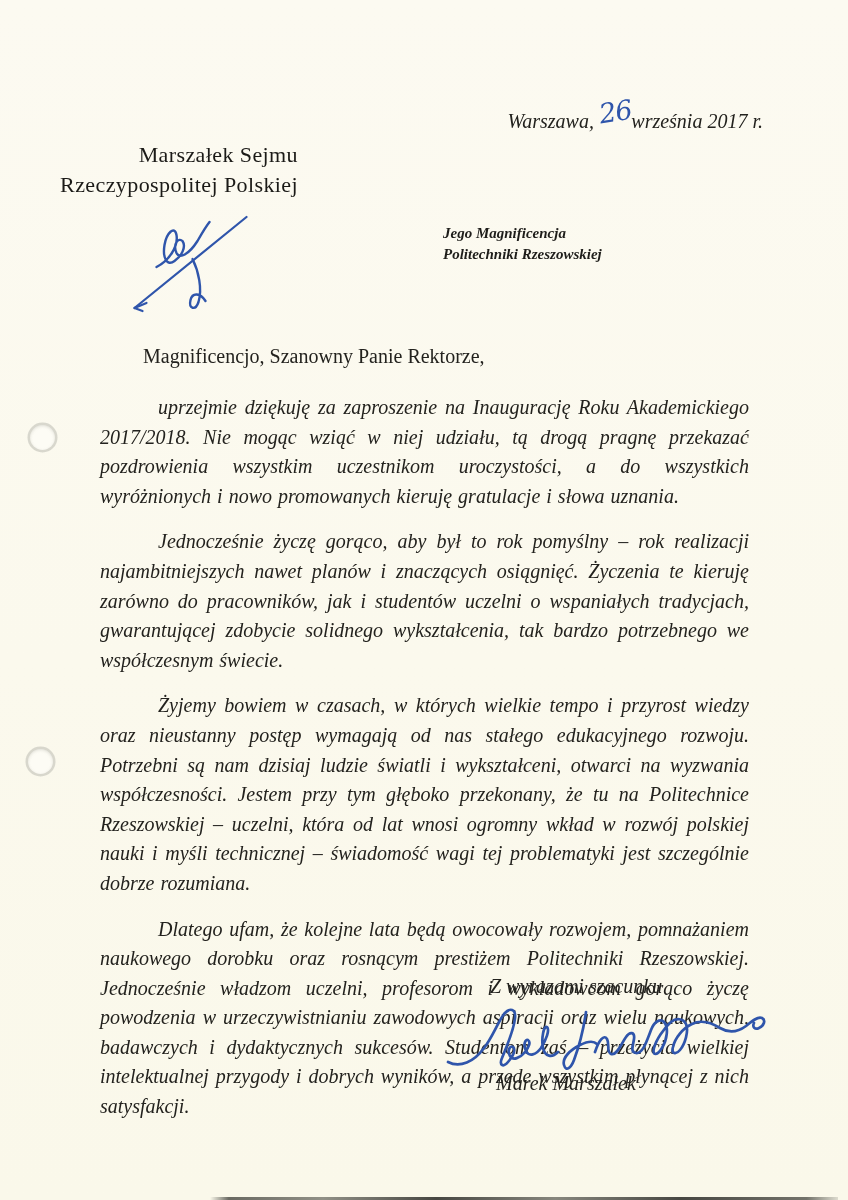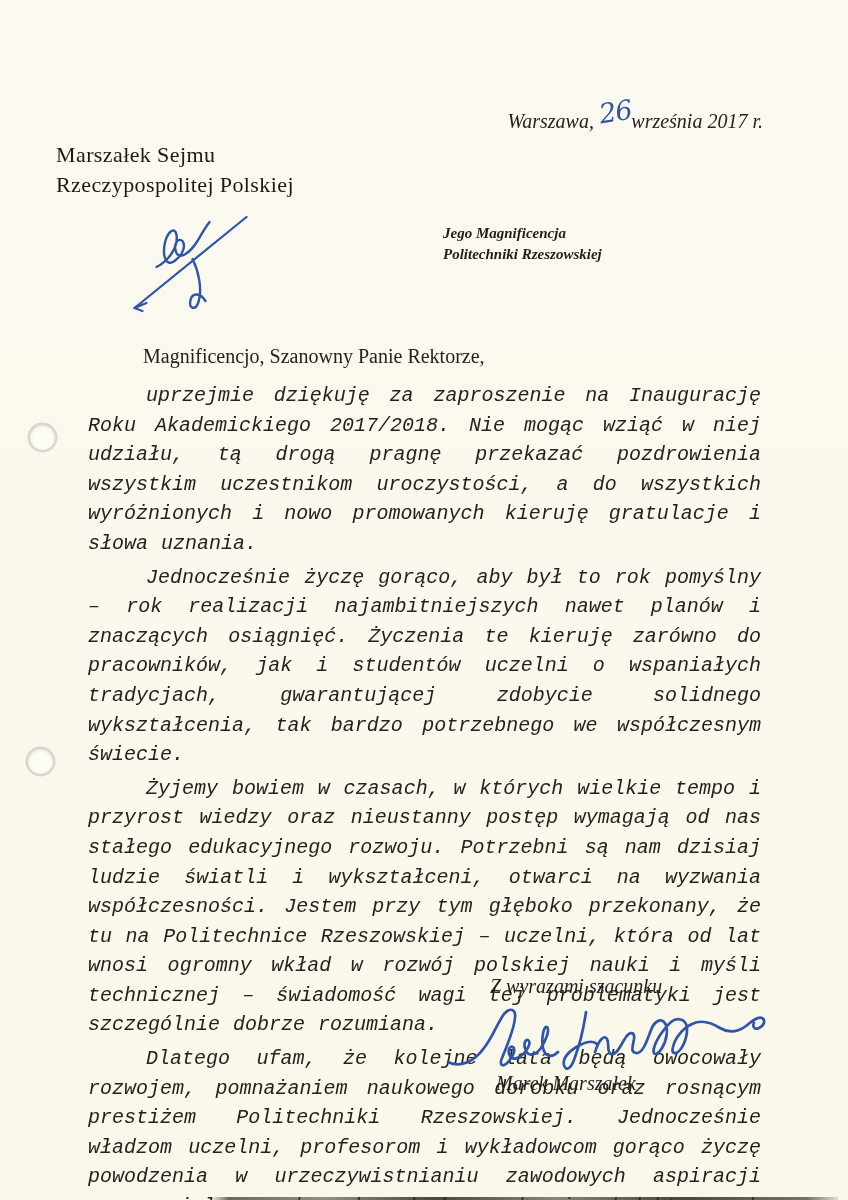--- a/index.html
+++ b/index.html
@@ -25,21 +25,21 @@
     font-size:27px;
     color:#2f55ab;
     transform:translateY(-7px) rotate(-9deg);
     margin-left:5px; margin-right:0px;
     letter-spacing:-1px;
   }
 
   
   .letterhead {
     position:absolute; left:56px; top:140px; width:242px;
-    text-align:left;
+    text-align:right;
     font-size:22px; line-height:30px;
     letter-spacing:0.4px;
     color:#1b1a17;
   }
 
   
   .recipient {
     position:absolute; left:443px; top:223px;
     font-style:italic; font-weight:bold;
     font-size:15px; line-height:20.5px;
@@ -52,21 +52,21 @@
     font-size:20px;
   }
 
   
   .letter-body {
     position:absolute; left:84px; top:377px; width:681px;
     font-style:italic; font-size:20px; line-height:29.6px;
     text-align:justify; word-spacing:1px;
     hyphens:none;
   }
-  .letter-body p { margin:4px; text-indent:58px;font-family:Liberation Mono, monospace; }
+  .letter-body p { margin:16px; text-indent:58px; }
 
   
   .valediction {
     position:absolute; left:490px; top:975px;
     font-style:italic; font-size:20px;
   }
   .printed-name {
     position:absolute; left:496px; top:1072px;
     font-style:italic; font-size:20px;
   }

